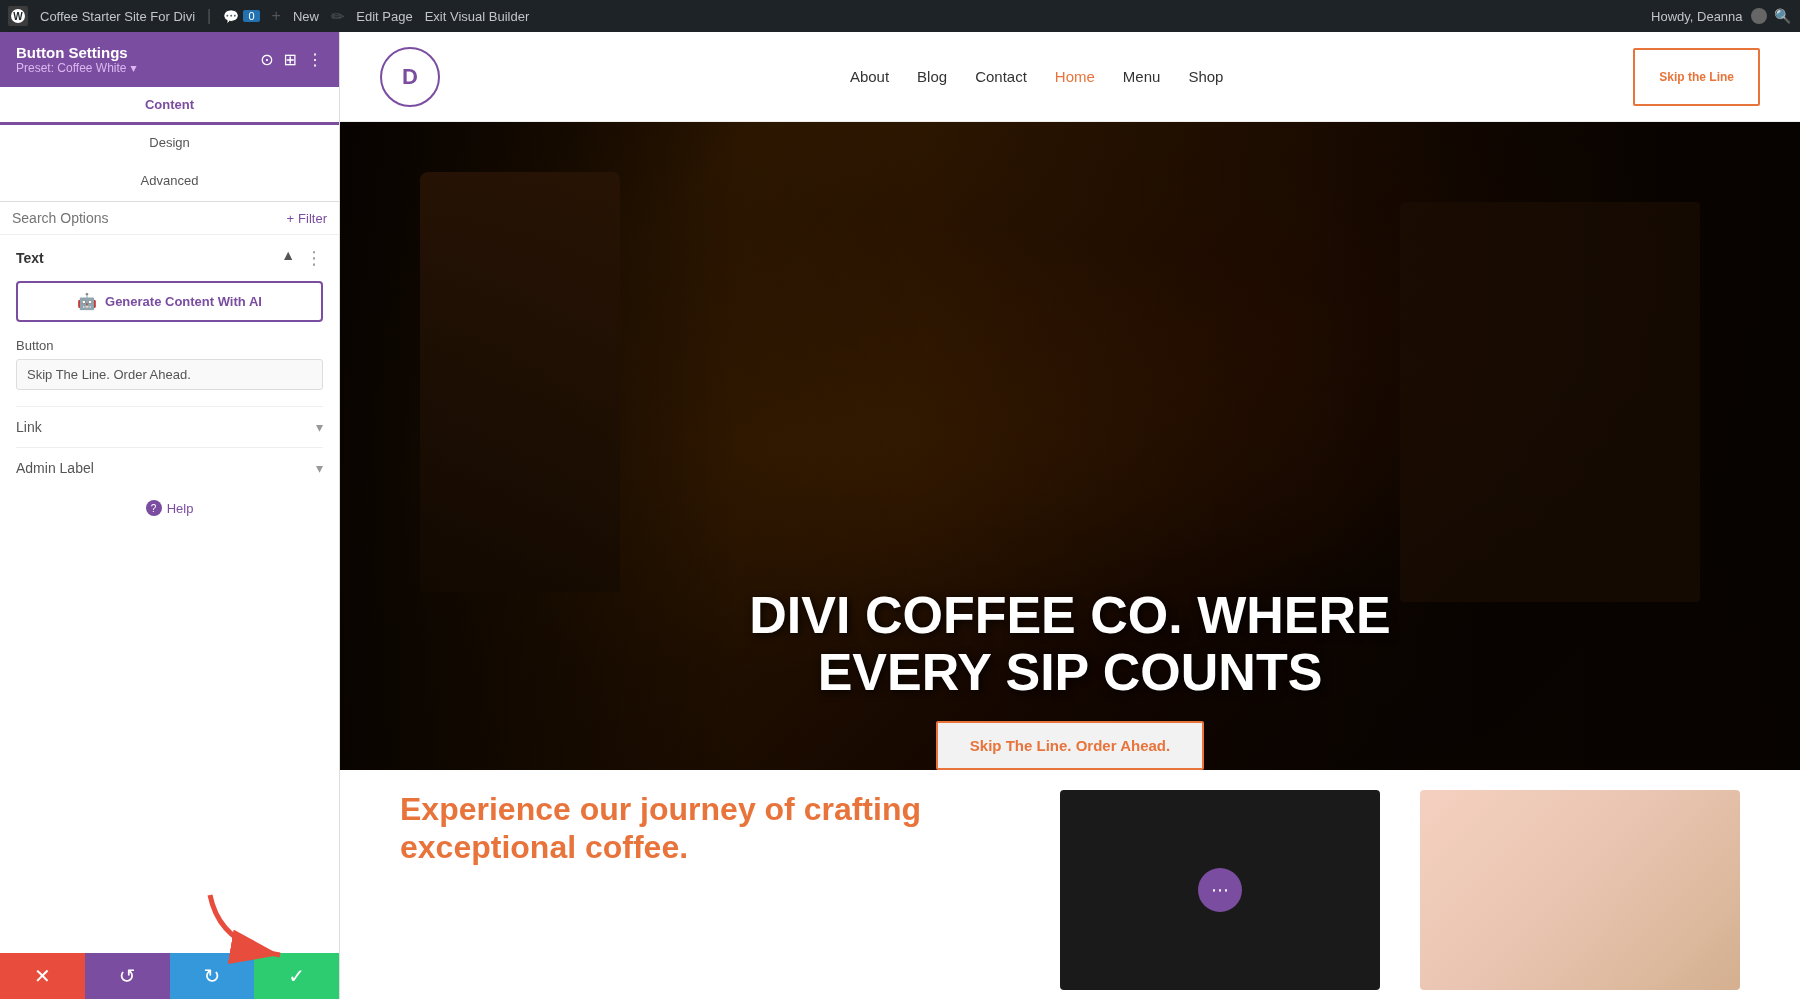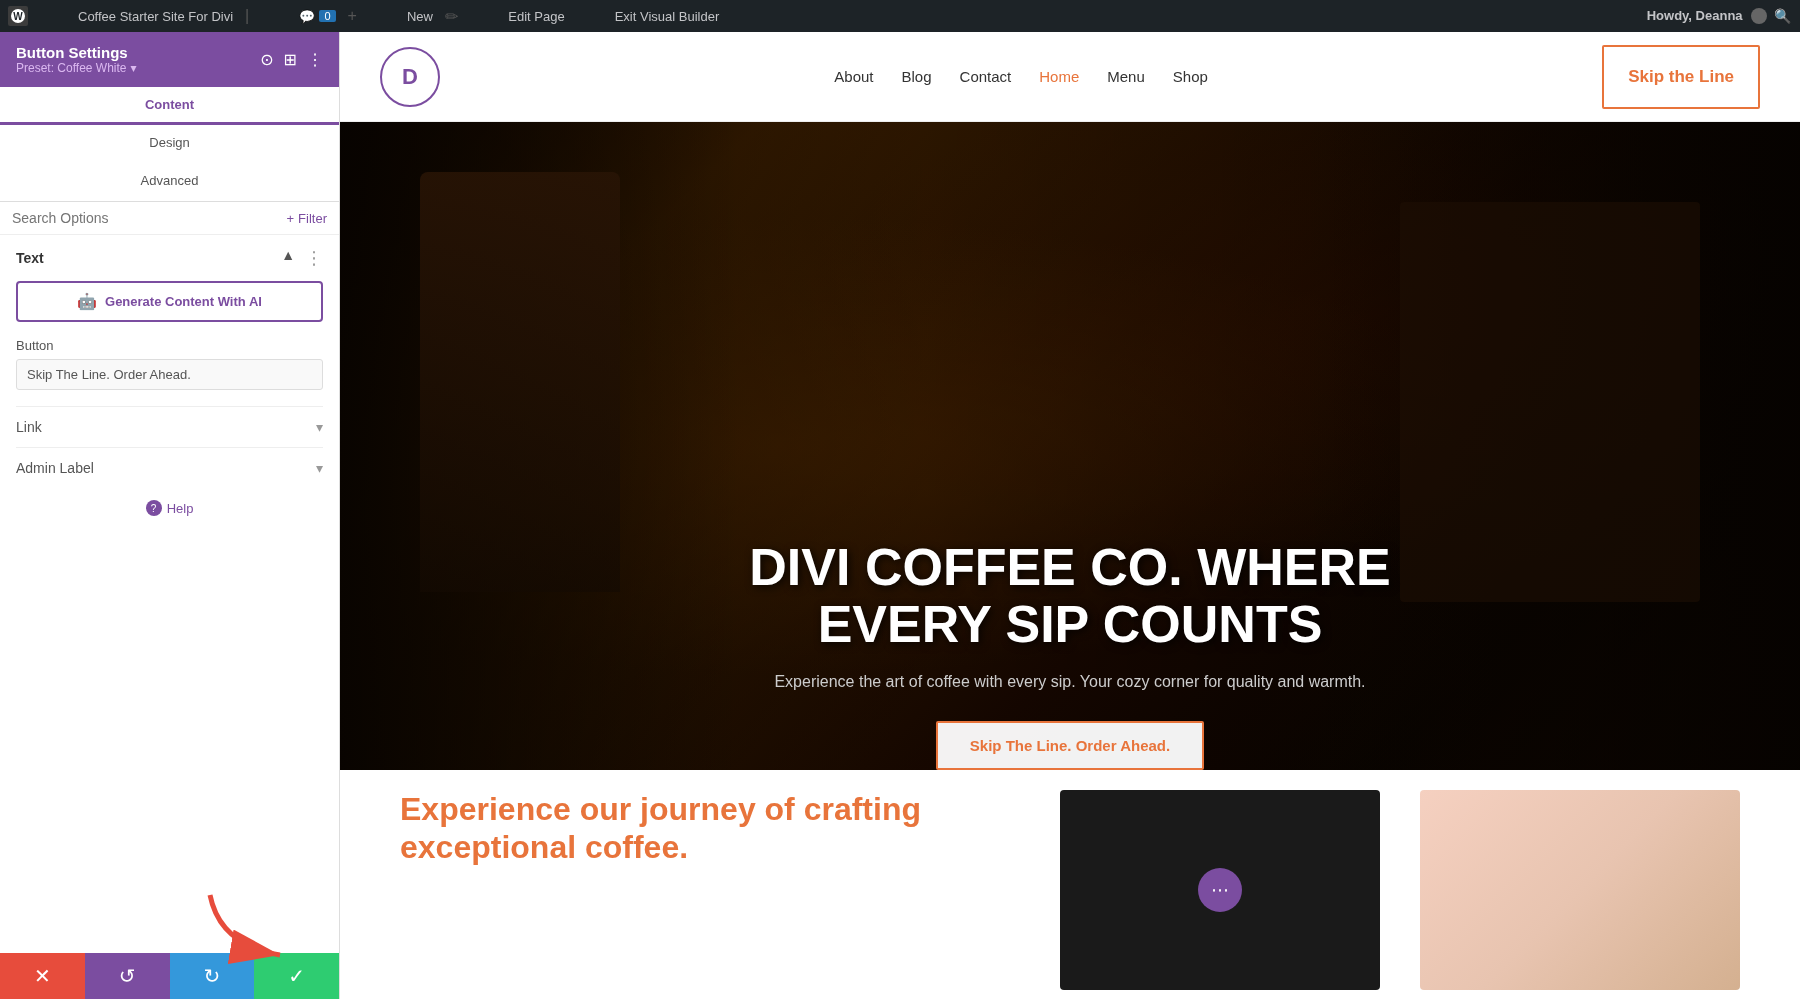--- a/index.html
+++ b/index.html
@@ -9,25 +9,25 @@
     .wp-admin-bar {
       background: #1d2327;
       height: 32px;
       display: flex;
       align-items: center;
       padding: 0 8px;
       gap: 16px;
       flex-shrink: 0;
     }
     .wp-admin-bar-left { display: flex; align-items: center; gap: 12px; flex: 1; }
-    .wp-admin-bar-right { display: flex; align-items: flex-start; gap: 8px; color: #c3c4c7; font-size: 13px; font-weight: bold; }
+    .wp-admin-bar-right { display: flex; align-items: flex-end; gap: 8px; color: #c3c4c7; font-size: 13px; }
     .wp-logo { width: 20px; height: 20px; background: #3c3c3c; border-radius: 2px; display: flex; align-items: center; justify-content: center; }
     .wp-logo-inner { width: 14px; height: 14px; background: #fff; border-radius: 50%; display: flex; align-items: center; justify-content: center; }
     .wp-logo-w { color: #1d2327; font-weight: bold; font-size: 10px; }
-    .admin-bar-item { color: #c3c4c7; font-size: 13px; text-decoration: none; display: flex; align-items: center; gap: 4px; margin-left: 38px; }
+    .admin-bar-item { color: #c3c4c7; font-size: 13px; text-decoration: none; display: flex; align-items: center; gap: 4px; }
     .admin-bar-sep { color: #555; }
     .comment-bubble { background: #2271b1; color: #fff; font-size: 11px; padding: 0 5px; border-radius: 2px; }
     .howdy-text { color: #c3c4c7; font-size: 13px; }
     .avatar-small { width: 16px; height: 16px; background: #666; border-radius: 50%; }
     .search-icon-bar { color: #c3c4c7; font-size: 14px; cursor: pointer; }
 
     
     .main-wrapper { display: flex; flex: 1; overflow: hidden; }
 
     
@@ -200,21 +200,21 @@
       font-size: 22px; font-weight: bold; color: #7b4da0;
     }
     .site-nav { display: flex; align-items: center; gap: 28px; }
     .nav-link { font-size: 15px; color: #333; text-decoration: none; cursor: pointer; }
     .nav-link.active { color: #e8743b; }
     .skip-line-btn {
       padding: 20px 24px;
       border: 2px solid #e8743b;
       background: transparent;
       color: #e8743b;
-      font-size: 17px;
+      font-size: 12px;
       font-weight: 600;
       cursor: pointer;
       border-radius: 2px;
     }
 
     
     .hero-section {
       position: relative;
       height: 648px;
       overflow: hidden;
@@ -474,21 +474,20 @@
     <div class="hero-section">
       <div class="hero-bg"></div>
 
       <div style="position:absolute;left:0;top:0;bottom:0;width:400px;background:linear-gradient(to right, rgba(5,2,0,0.85), transparent);z-index:1;"></div>
       <div style="position:absolute;right:0;top:0;bottom:0;width:500px;background:linear-gradient(to left, rgba(5,2,0,0.85), transparent);z-index:1;"></div>
 
       <div style="position:absolute;left:80px;top:50px;width:200px;height:420px;background:linear-gradient(180deg,rgba(40,20,5,0.9),rgba(20,10,2,0.7));border-radius:8px 8px 0 0;z-index:1;"></div>
       <div style="position:absolute;right:100px;top:80px;width:300px;height:400px;background:rgba(30,15,3,0.6);border-radius:4px;z-index:1;"></div>
       <div class="hero-content">
         <h1 class="hero-title">DIVI COFFEE CO. WHERE EVERY SIP COUNTS</h1>
-        <p class="hero-subtitle">Experience the art of coffee with every sip. Your cozy corner for quality and warmth.</p>
         <button class="hero-cta-btn">Skip The Line. Order Ahead.</button>
       </div>
     </div>
 
     <div class="below-hero">
       <div class="experience-text">
         <h2 class="experience-title">Experience our journey of crafting exceptional coffee.</h2>
       </div>
       <div class="thumbnail-card">
         <div class="play-btn">

